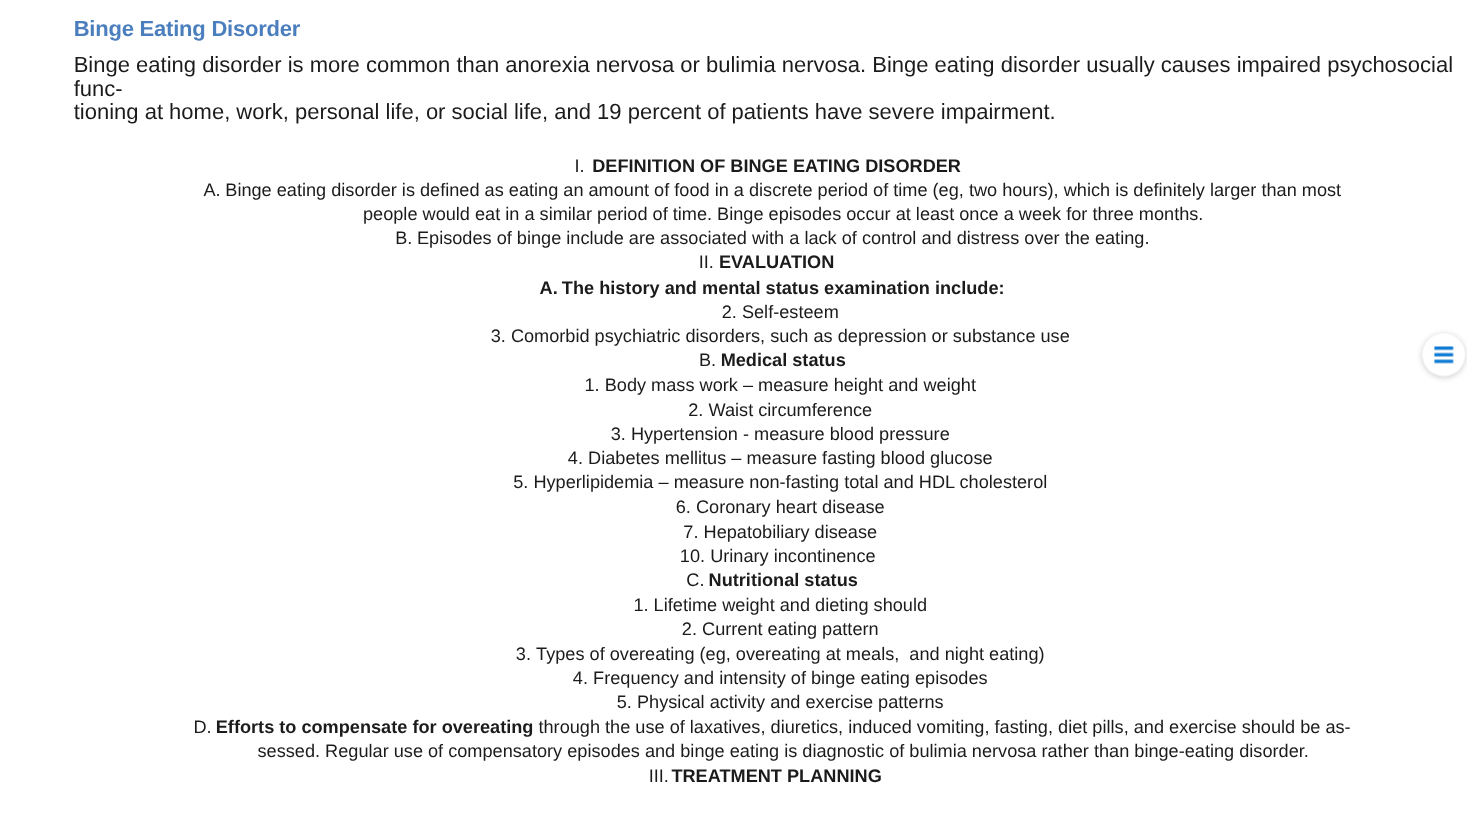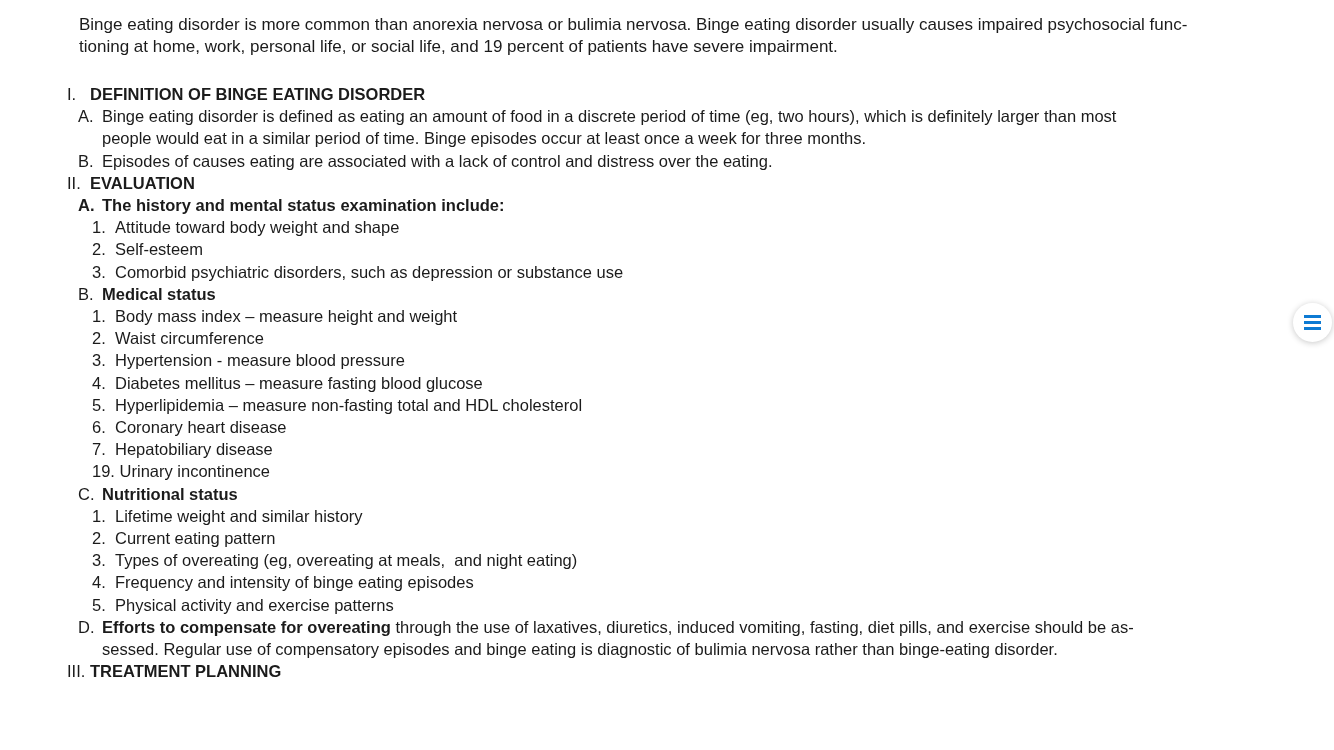--- a/index.html
+++ b/index.html
@@ -21,31 +21,32 @@
   .page-title {
     font-family: "Liberation Sans", sans-serif;
     font-weight: bold;
     font-size: 20px;
     line-height: 26px;
     letter-spacing: -0.2px;
     color: var(--heading, #4a7ebd);
     margin: 0 0 9px 0;
   }
   .intro {
-    font-size: 17px;
+    font-size: 20px;
     line-height: 21.5px;
     white-space: pre-wrap;
-    margin: 0 0 26px 12px;
+    margin: 0 0 26px 0;
   }
   .outline {
     font-size: 16.5px;
     line-height: 22.2px;
   }
   .item {
     white-space: pre-wrap;
+    text-align: center;
   }
   .item .marker {
     display: inline-block;
   }
   .b { font-weight: bold; }
   .lvl1 { padding-left: 23px; }
   .lvl1 .marker { margin-left: -23px; min-width: 23px; }
   .lvl2 { padding-left: 35px; }
   .lvl2 .marker { margin-left: -24px; min-width: 24px; }
   .lvl3 { padding-left: 48px; }
@@ -72,43 +73,43 @@
   .menu-btn .bar {
     width: 17px;
     height: 3.2px;
     background: var(--menu-icon, #0d7ad3);
   }
 </style>
 </head>
 <body>
 
 <div class="doc">
+  <h1 class="page-title">Binge Eating Disorder</h1>
   <p class="intro">Binge eating disorder is more common than anorexia nervosa or bulimia nervosa. Binge eating disorder usually causes impaired psychosocial func-
 tioning at home, work, personal life, or social life, and 19 percent of patients have severe impairment.</p>
   <div class="outline" id="outline">
       <div class="item lvl1"><span class="marker">I.</span><span class="bold-run b">DEFINITION OF BINGE EATING DISORDER</span><span class="text-run"></span></div>
       <div class="item lvl2"><span class="marker">A.</span><span class="bold-run b"></span><span class="text-run">Binge eating disorder is defined as eating an amount of food in a discrete period of time (eg, two hours), which is definitely larger than most
 people would eat in a similar period of time. Binge episodes occur at least once a week for three months.</span></div>
-      <div class="item lvl2"><span class="marker">B.</span><span class="bold-run b"></span><span class="text-run">Episodes of causes eating are associated with a lack of control and distress over the eating.</span></div>
+      <div class="item lvl2"><span class="marker">B.</span><span class="bold-run b"></span><span class="text-run">Episodes of binge include are associated with a lack of control and distress over the eating.</span></div>
       <div class="item lvl1"><span class="marker">II.</span><span class="bold-run b">EVALUATION</span><span class="text-run"></span></div>
       <div class="item lvl2"><span class="marker b">A.</span><span class="bold-run b">The history and mental status examination include:</span><span class="text-run"></span></div>
-      <div class="item lvl3"><span class="marker">1.</span><span class="bold-run b"></span><span class="text-run">Attitude toward body weight and shape</span></div>
       <div class="item lvl3"><span class="marker">2.</span><span class="bold-run b"></span><span class="text-run">Self-esteem</span></div>
       <div class="item lvl3"><span class="marker">3.</span><span class="bold-run b"></span><span class="text-run">Comorbid psychiatric disorders, such as depression or substance use</span></div>
       <div class="item lvl2"><span class="marker">B.</span><span class="bold-run b">Medical status</span><span class="text-run"></span></div>
-      <div class="item lvl3"><span class="marker">1.</span><span class="bold-run b"></span><span class="text-run">Body mass index – measure height and weight</span></div>
+      <div class="item lvl3"><span class="marker">1.</span><span class="bold-run b"></span><span class="text-run">Body mass work – measure height and weight</span></div>
       <div class="item lvl3"><span class="marker">2.</span><span class="bold-run b"></span><span class="text-run">Waist circumference</span></div>
       <div class="item lvl3"><span class="marker">3.</span><span class="bold-run b"></span><span class="text-run">Hypertension - measure blood pressure</span></div>
       <div class="item lvl3"><span class="marker">4.</span><span class="bold-run b"></span><span class="text-run">Diabetes mellitus – measure fasting blood glucose</span></div>
       <div class="item lvl3"><span class="marker">5.</span><span class="bold-run b"></span><span class="text-run">Hyperlipidemia – measure non-fasting total and HDL cholesterol</span></div>
       <div class="item lvl3"><span class="marker">6.</span><span class="bold-run b"></span><span class="text-run">Coronary heart disease</span></div>
       <div class="item lvl3"><span class="marker">7.</span><span class="bold-run b"></span><span class="text-run">Hepatobiliary disease</span></div>
-      <div class="item lvl3"><span class="marker">19.</span><span class="bold-run b"></span><span class="text-run"> Urinary incontinence</span></div>
+      <div class="item lvl3"><span class="marker">10.</span><span class="bold-run b"></span><span class="text-run"> Urinary incontinence</span></div>
       <div class="item lvl2"><span class="marker">C.</span><span class="bold-run b">Nutritional status</span><span class="text-run"></span></div>
-      <div class="item lvl3"><span class="marker">1.</span><span class="bold-run b"></span><span class="text-run">Lifetime weight and similar history</span></div>
+      <div class="item lvl3"><span class="marker">1.</span><span class="bold-run b"></span><span class="text-run">Lifetime weight and dieting should</span></div>
       <div class="item lvl3"><span class="marker">2.</span><span class="bold-run b"></span><span class="text-run">Current eating pattern</span></div>
       <div class="item lvl3"><span class="marker">3.</span><span class="bold-run b"></span><span class="text-run">Types of overeating (eg, overeating at meals,  and night eating)</span></div>
       <div class="item lvl3"><span class="marker">4.</span><span class="bold-run b"></span><span class="text-run">Frequency and intensity of binge eating episodes</span></div>
       <div class="item lvl3"><span class="marker">5.</span><span class="bold-run b"></span><span class="text-run">Physical activity and exercise patterns</span></div>
       <div class="item lvl2"><span class="marker">D.</span><span class="bold-run b">Efforts to compensate for overeating</span><span class="text-run"> through the use of laxatives, diuretics, induced vomiting, fasting, diet pills, and exercise should be as-
 sessed. Regular use of compensatory episodes and binge eating is diagnostic of bulimia nervosa rather than binge-eating disorder.</span></div>
       <div class="item lvl1"><span class="marker">III.</span><span class="bold-run b">TREATMENT PLANNING</span><span class="text-run"></span></div>
     </div>
 </div>
 

